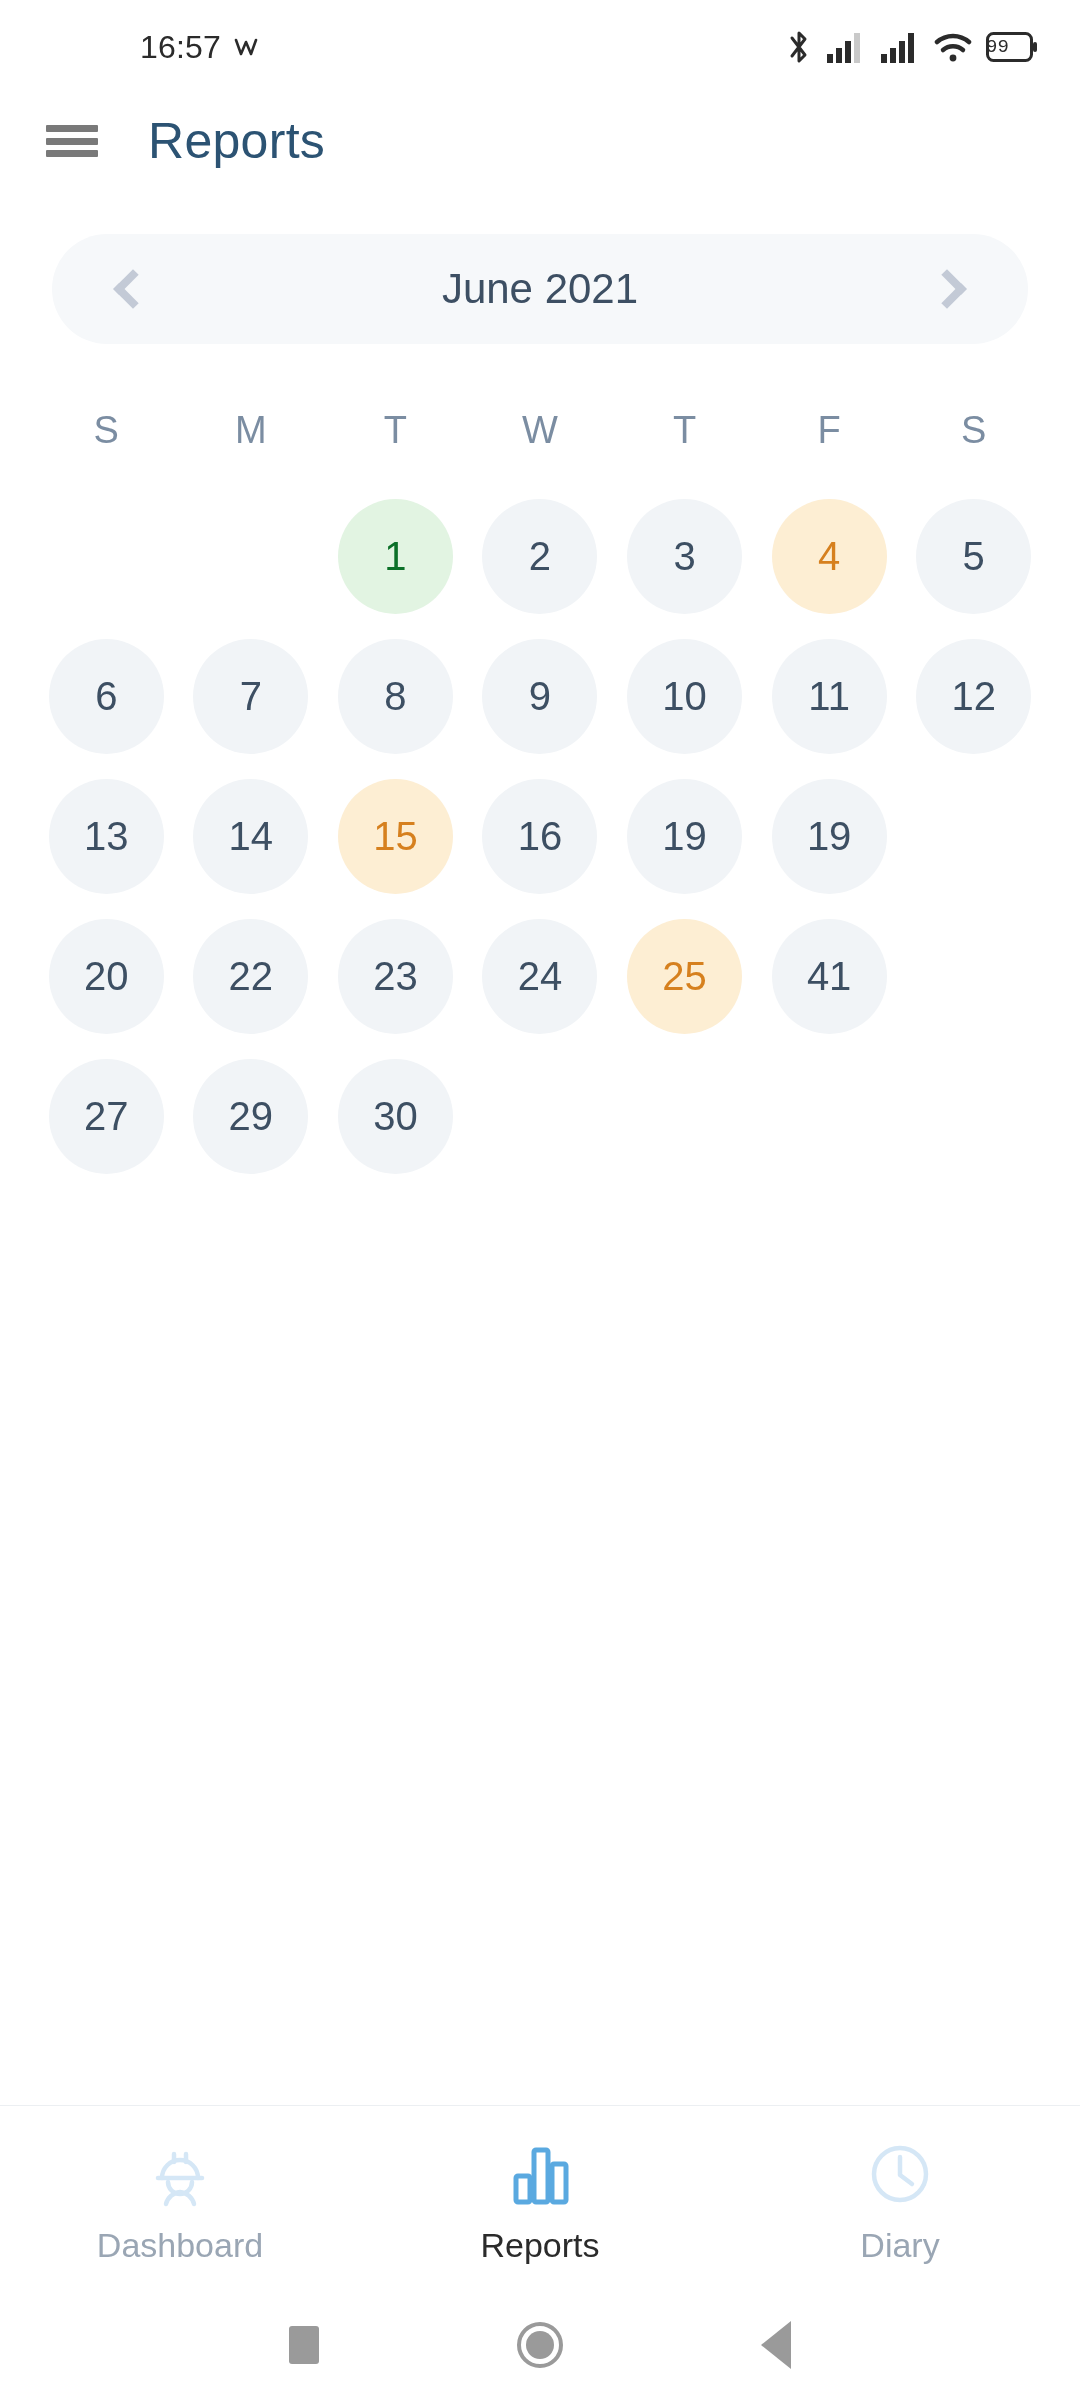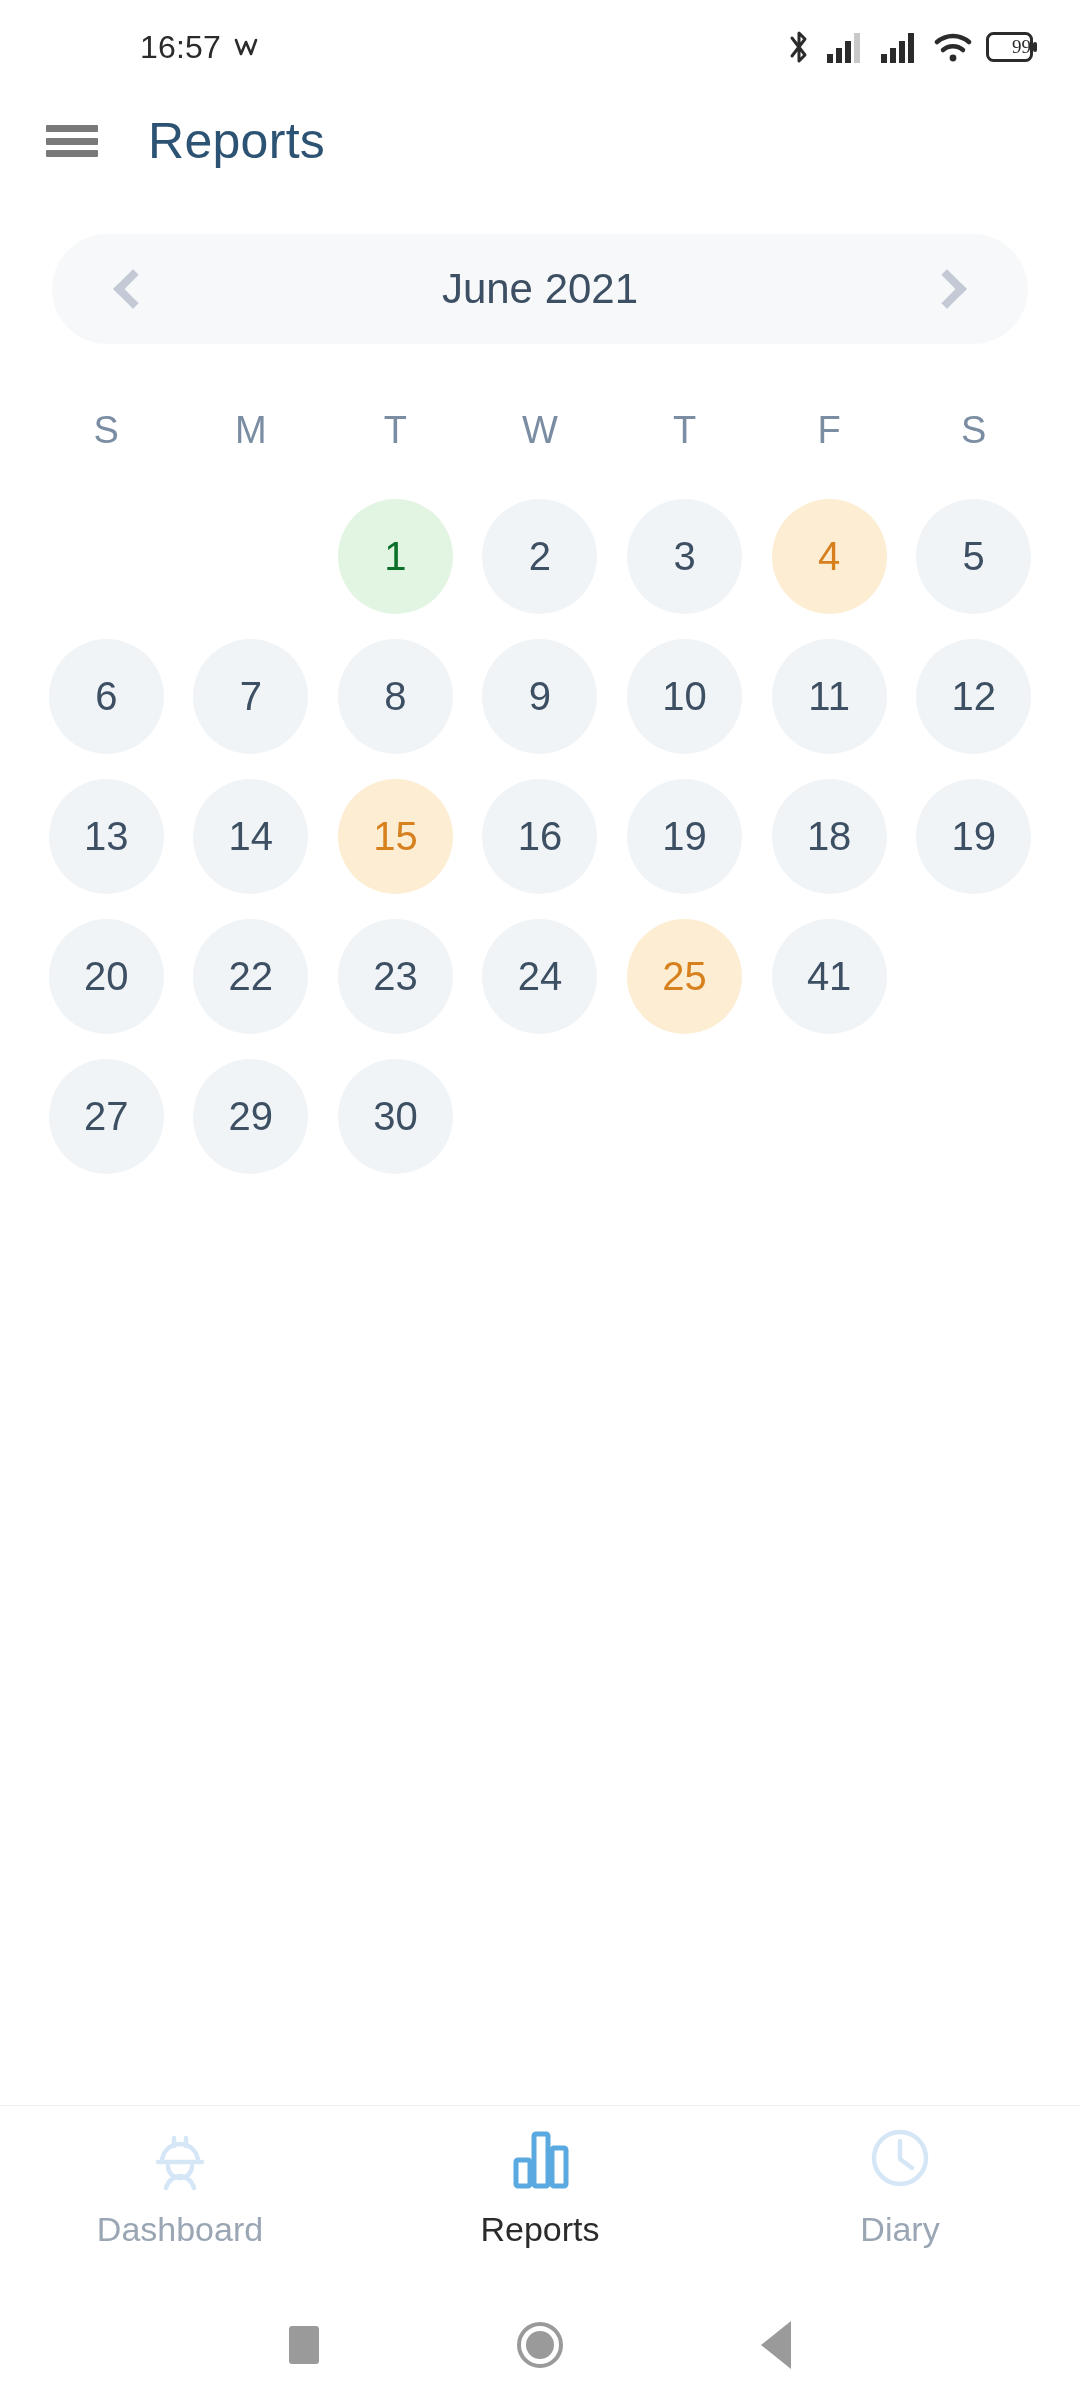--- a/index.html
+++ b/index.html
@@ -46,24 +46,24 @@
     align-items: center;
     gap: 14px;
   }
   .status-icon { display: block; }
   .battery-wrap { position: relative; display: flex; align-items: center; }
   .battery-text {
     position: absolute;
     left: 0; right: 7px;
     top: 50%;
     transform: translateY(-50%);
-    text-align: right;
+    text-align: left;
     font-size: 19px;
     color: #2b2b2b;
-    font-family: Liberation Serif, serif;
+    font-family: Liberation Mono, monospace;
   }
 
   
   .app-header {
     height: 110px;
     display: flex;
     align-items: center;
     padding-left: 46px;
     gap: 50px;
     flex: 0 0 auto;
@@ -165,21 +165,21 @@
   .day.green  { background: #e2f4e2; color: #0b7028; }
   .day.orange { background: #fdeed3; color: #d6801e; }
   .day.empty  { background: transparent; cursor: default; }
 
   
   .tab-bar {
     height: 185px;
     border-top: 1px solid #eceff2;
     display: flex;
     align-items: flex-start;
-    padding-top: 16px;
+    padding-top: 32px;
     flex: 0 0 auto;
     background: #ffffff;
     margin-top: 16px;
   }
   .tab {
     flex: 1;
     display: flex;
     flex-direction: column;
     align-items: center;
     gap: 16px;
@@ -358,23 +358,20 @@
           <div class="day-cell">
             <div class="day orange">15</div>
           </div>
           <div class="day-cell">
             <div class="day plain">16</div>
           </div>
           <div class="day-cell">
             <div class="day plain">19</div>
           </div>
           <div class="day-cell">
-            <div class="day plain">18</div>
-          </div>
-          <div class="day-cell">
             <div class="day plain">19</div>
           </div>
         </div>
         <div class="cal-row">
           <div class="day-cell">
             <div class="day plain">20</div>
           </div>
           <div class="day-cell">
             <div class="day plain">22</div>
           </div>

